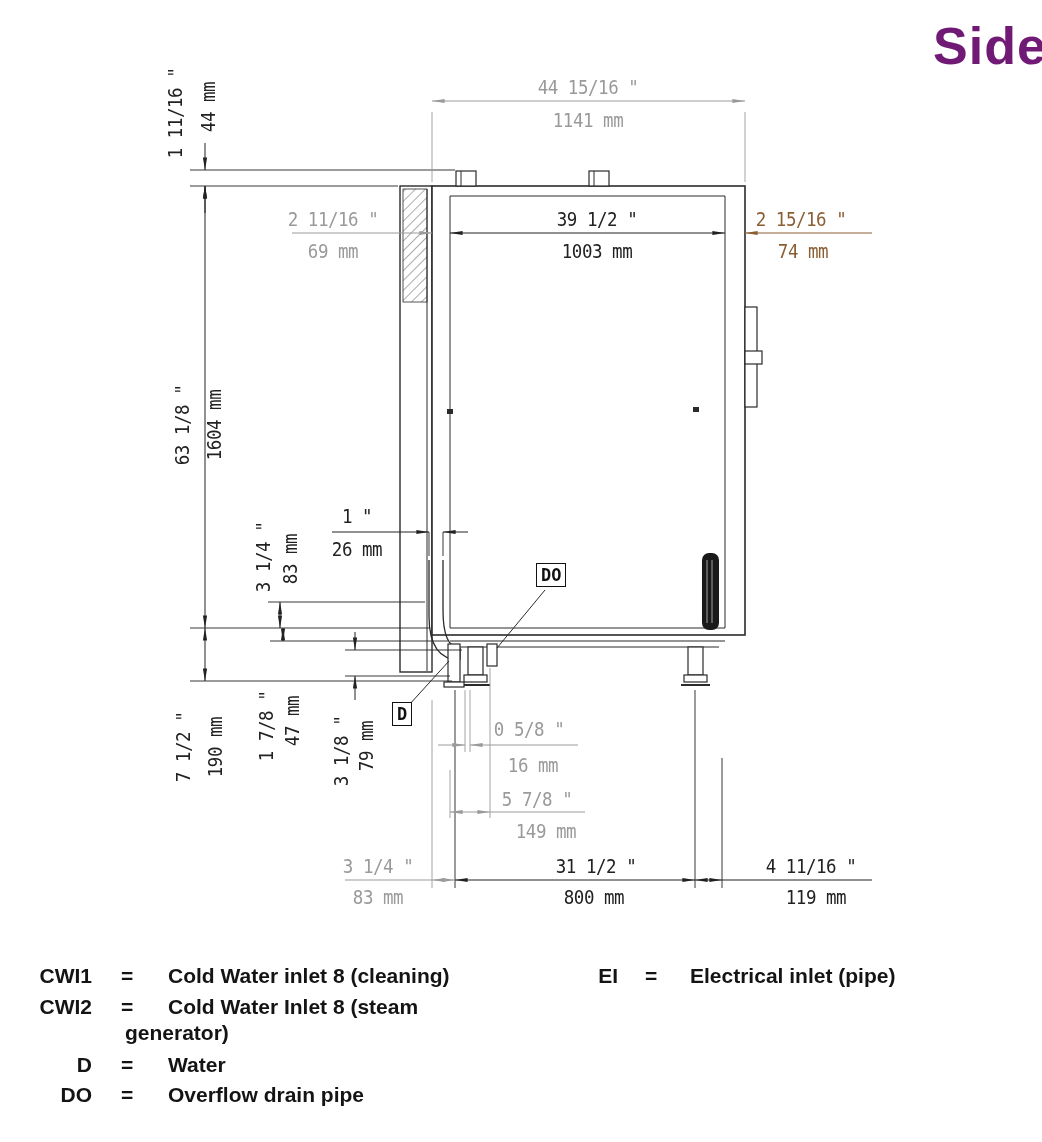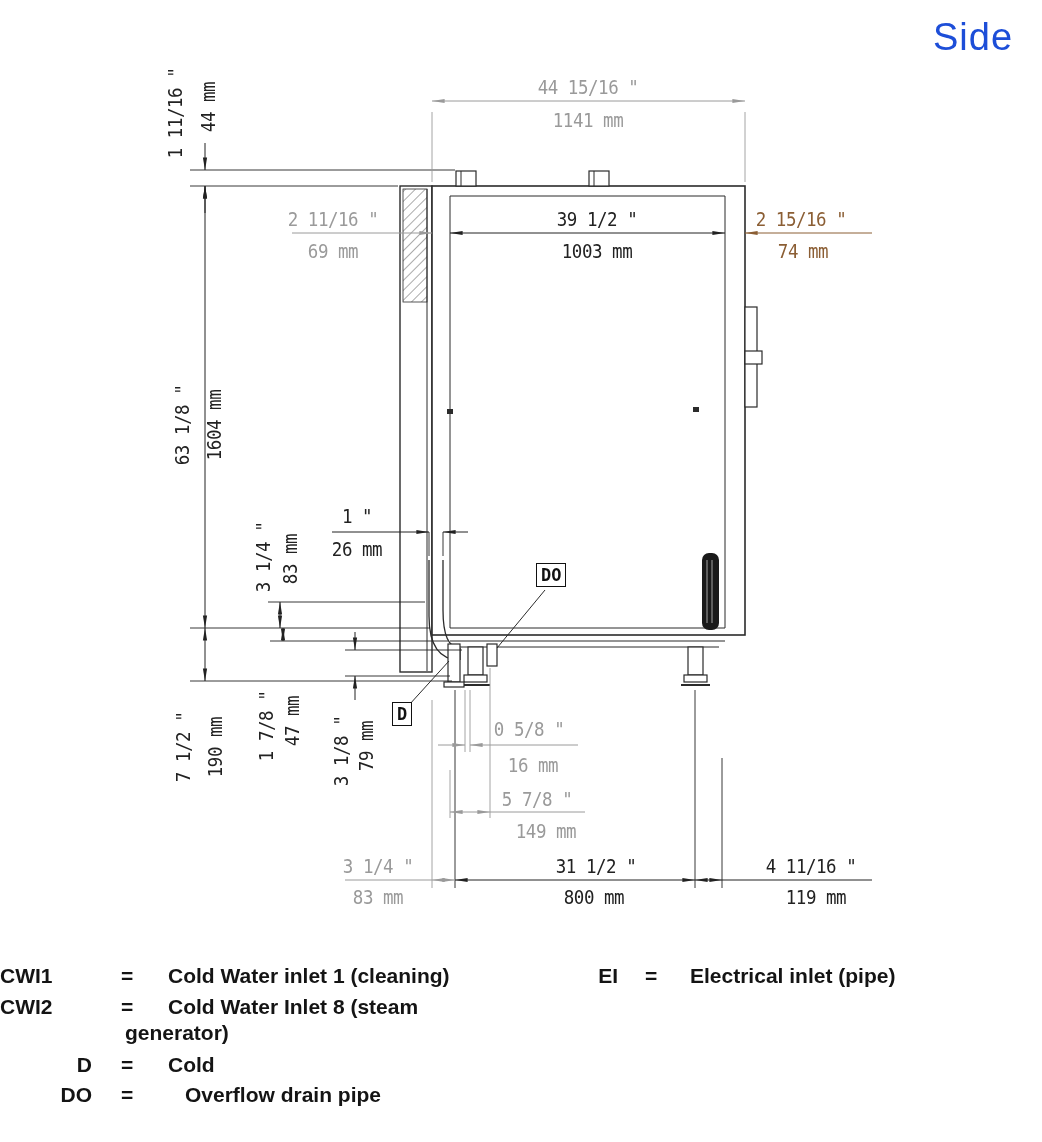--- a/index.html
+++ b/index.html
@@ -4,21 +4,21 @@
 <style>
   :root{
     --dim-primary:#222222;
     --dim-secondary:#9a9a9a;
     --dim-accent:#8b5e34;
   }
   *{margin:0;padding:0;box-sizing:border-box}
   html,body{width:1042px;height:1142px;background:#ffffff;font-family:"Liberation Sans",sans-serif;overflow:hidden}
   #stage{position:absolute;left:0;top:0;width:1042px;height:1142px;background:#fff}
   #drawing-svg{position:absolute;left:0;top:0}
-  #title{position:absolute;left:933px;top:16px;width:110px;font-size:38px;font-weight:400;color:#1d4ed8;letter-spacing:1px}
+  #title{position:absolute;left:933px;top:16px;width:110px;font-size:52px;font-weight:700;color:#701a75;letter-spacing:1px}
   .dim{position:absolute;font-family:"DejaVu Sans Mono",monospace;font-size:19px;letter-spacing:-0.5px;
        white-space:pre;color:var(--dim-primary);transform:translate(-50%,-50%) scaleX(.92)}
   .dim.rot{transform:translate(-50%,-50%) rotate(-90deg) scaleX(.92)}
   .tg{color:var(--dim-secondary)}
   .tn{color:var(--dim-accent)}
   .lblbox{position:absolute;border:1.7px solid #111;background:#fff;color:#111;
           font-family:"DejaVu Sans Mono",monospace;font-weight:bold;font-size:17px;padding:1px 4px;line-height:20px}
   .sd{stroke:#2b2b2b}
   .sk{stroke:var(--dim-primary)}
   .sg{stroke:var(--dim-secondary)}
@@ -220,35 +220,35 @@
   <div class="dim" style="left:596px;top:866px">31 1/2 "</div>
   <div class="dim" style="left:594px;top:897px">800 mm</div>
 
   <div class="dim" style="left:811px;top:866px">4 11/16 "</div>
   <div class="dim" style="left:816px;top:897px">119 mm</div>
 
   <div class="lblbox" style="left:536px;top:563px">DO</div>
   <div class="lblbox" style="left:392px;top:702px">D</div>
 
   <div>
-    <span class="leg" style="left:0;top:963px;width:92px;text-align:left">CWI1</span>
+    <span class="leg" style="left:0;top:963px;width:92px;text-align:right">CWI1</span>
     <span class="leg" style="left:121px;top:963px">=</span>
-    <span class="leg" style="left:168px;top:963px">Cold Water inlet 1 (cleaning)</span>
-
-    <span class="leg" style="left:0;top:994px;width:92px;">CWI2</span>
+    <span class="leg" style="left:168px;top:963px">Cold Water inlet 8 (cleaning)</span>
+
+    <span class="leg" style="left:0;top:994px;width:92px;text-align:right">CWI2</span>
     <span class="leg" style="left:121px;top:994px">=</span>
     <span class="leg" style="left:125px;top:994px;width:360px;text-indent:43px;white-space:pre-line">Cold Water Inlet 8 (steam
 generator)</span>
 
     <span class="leg" style="left:0;top:1052px;width:92px;text-align:right">D</span>
     <span class="leg" style="left:121px;top:1052px">=</span>
-    <span class="leg" style="left:168px;top:1052px">Cold</span>
+    <span class="leg" style="left:168px;top:1052px">Water</span>
 
     <span class="leg" style="left:0;top:1082px;width:92px;text-align:right">DO</span>
     <span class="leg" style="left:121px;top:1082px">=</span>
-    <span class="leg" style="left:185px;top:1082px">Overflow drain pipe</span>
+    <span class="leg" style="left:168px;top:1082px">Overflow drain pipe</span>
 
     <span class="leg" style="left:556px;top:963px;width:62px;text-align:right">EI</span>
     <span class="leg" style="left:645px;top:963px">=</span>
     <span class="leg" style="left:690px;top:963px">Electrical inlet (pipe)</span>
   </div>
 
 </div>
 
 </body></html>

